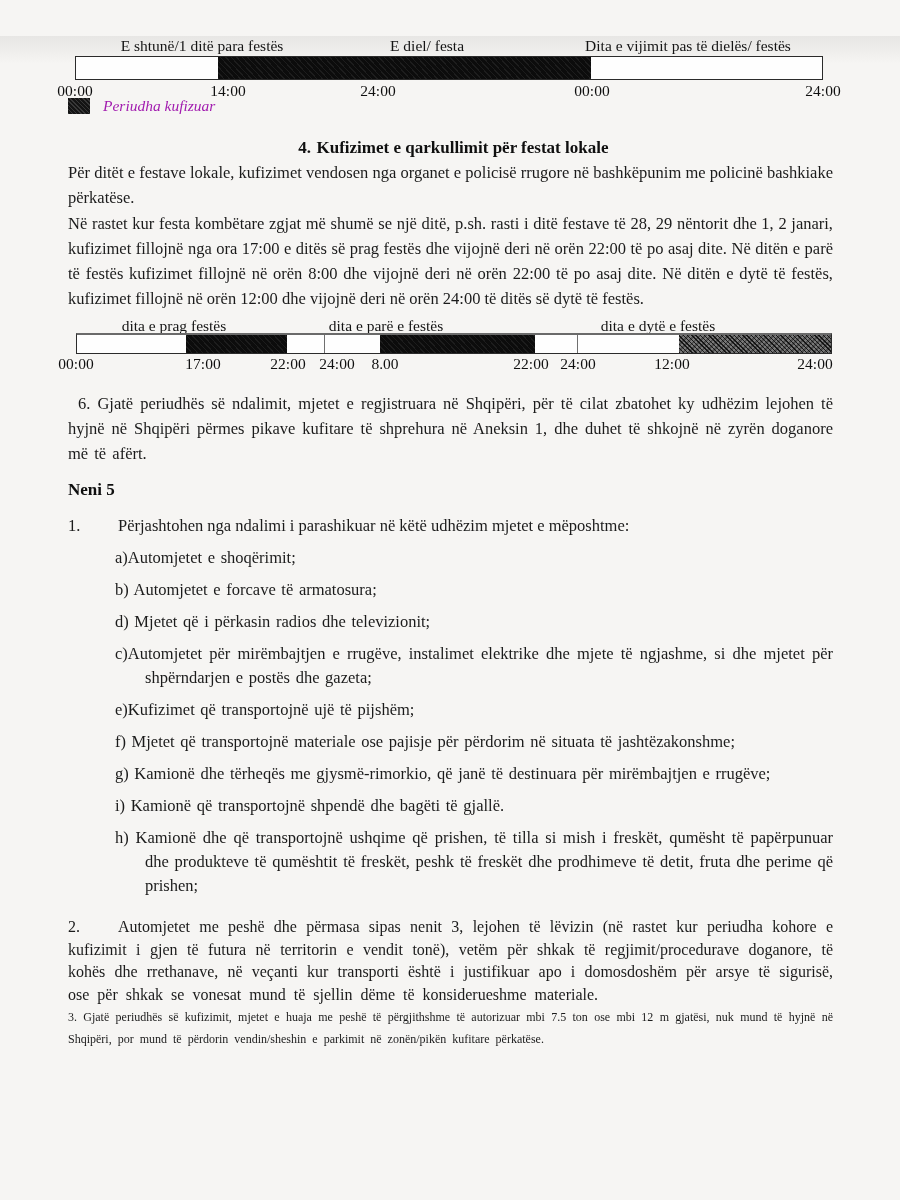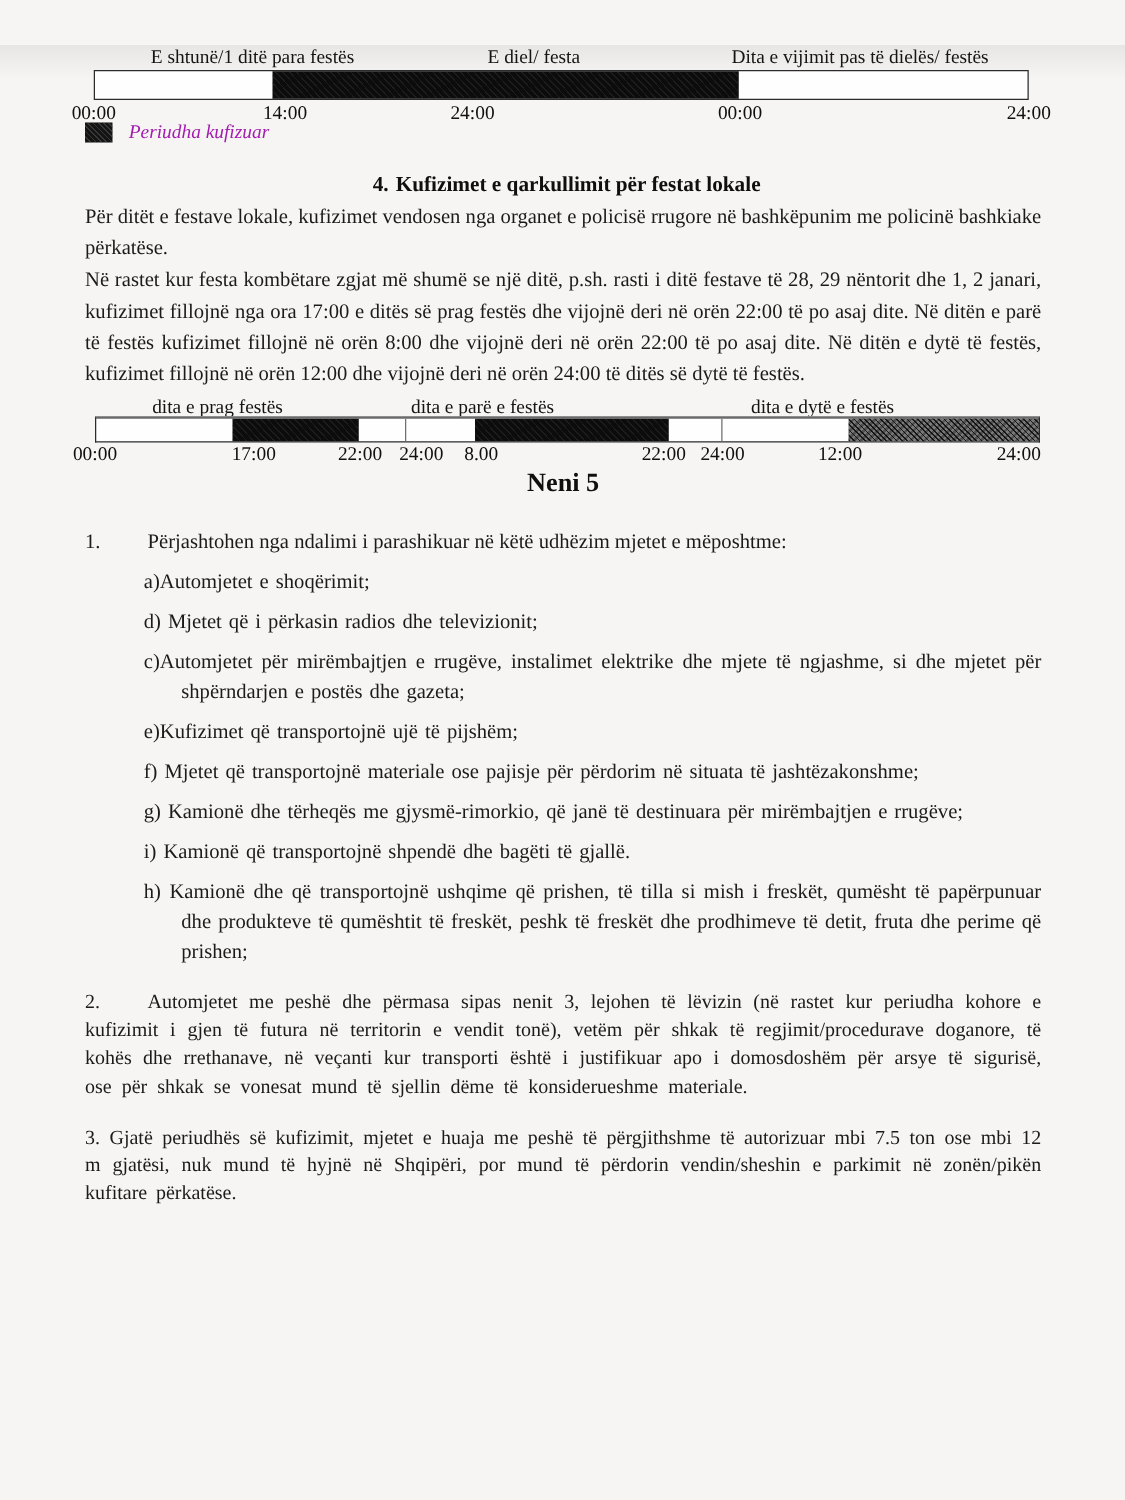--- a/index.html
+++ b/index.html
@@ -64,32 +64,32 @@
   
   .heading,.body,.item,.neni{margin:0 67px 0 68px;}
   .heading{font-weight:bold;font-size:17px;line-height:23px;color:#0f0f0f;text-align:center;}
   .hnum{display:inline-block;width:24px;}
   .body{font-size:16.5px;line-height:25px;}
   .j{text-align:justify;}
   .mt-h4{margin-top:20px;}
   .mt-body{margin-top:1px;}
   .mt-h5{margin-top:12px;}
   .p6{margin-top:18px;text-indent:10px;word-spacing:2px;}
-  .neni{margin-top:2px;text-align:center;font-weight:bold;font-size:21px;line-height:22px;color:#0f0f0f;}
-  .numrow{margin-top:23px;}
+  .neni{margin-top:13px;font-weight:bold;font-size:17px;line-height:22px;color:#0f0f0f;}
+  .numrow{margin-top:12px;}
   .wnum{display:inline-block;width:50px;}
   .item{
     margin-top:8px;
     margin-left:115px;margin-right:67px;
     padding-left:30px;text-indent:-30px;
     font-size:16.5px;line-height:24px;
     text-align:justify;word-spacing:1.5px;
   }
   .p2{margin-top:18px;font-size:16px;line-height:22.5px;word-spacing:4px;}
-  .p3{margin-top:19px;font-size:16px;line-height:22px;word-spacing:3px;}
+  .p3{font-size:12px;line-height:22px;word-spacing:3px;}
 </style>
 </head>
 <body>
 
 <div class="page">
   <div class="topstrip"></div>
 
   <div class="tl tl1">
     <span class="daylab" style="left:202px">E shtunë/1 ditë para festës</span>
     <span class="daylab" style="left:427px">E diel/ festa</span>
@@ -128,26 +128,28 @@
     <span class="tick" style="left:203px">17:00</span>
     <span class="tick" style="left:288px">22:00</span>
     <span class="tick" style="left:337px">24:00</span>
     <span class="tick" style="left:385px">8.00</span>
     <span class="tick" style="left:531px">22:00</span>
     <span class="tick" style="left:578px">24:00</span>
     <span class="tick" style="left:672px">12:00</span>
     <span class="tick" style="left:815px">24:00</span>
   </div>
 
+  <p class="body j p6">6. Gjatë periudhës së ndalimit, mjetet e regjistruara në Shqipëri, për të cilat zbatohet ky udhëzim lejohen të hyjnë në Shqipëri përmes pikave kufitare të shprehura në Aneksin 1, dhe duhet të shkojnë në zyrën doganore më të afërt.</p>
 
   <p class="neni">Neni 5</p>
 
   <p class="body numrow"><span class="wnum">1.</span><span>Përjashtohen nga ndalimi i parashikuar në këtë udhëzim mjetet e mëposhtme:</span></p>
 
   <p class="item">a)Automjetet e shoqërimit;</p>
+  <p class="item">b) Automjetet e forcave të armatosura;</p>
   <p class="item">d) Mjetet që i përkasin radios dhe televizionit;</p>
   <p class="item">c)Automjetet për mirëmbajtjen e rrugëve, instalimet elektrike dhe mjete të ngjashme, si dhe mjetet për shpërndarjen e postës dhe gazeta;</p>
   <p class="item">e)Kufizimet që transportojnë ujë të pijshëm;</p>
   <p class="item">f) Mjetet që transportojnë materiale ose pajisje për përdorim në situata të jashtëzakonshme;</p>
   <p class="item">g) Kamionë dhe tërheqës me gjysmë-rimorkio, që janë të destinuara për mirëmbajtjen e rrugëve;</p>
   <p class="item">i) Kamionë që transportojnë shpendë dhe bagëti të gjallë.</p>
   <p class="item">h) Kamionë dhe që transportojnë ushqime që prishen, të tilla si mish i freskët, qumësht të papërpunuar dhe produkteve të qumështit të freskët, peshk të freskët dhe prodhimeve të detit, fruta dhe perime që prishen;</p>
 
   <p class="body j p2 numrow"><span class="wnum">2.</span><span>Automjetet me peshë dhe përmasa sipas nenit 3, lejohen të lëvizin (në rastet kur periudha kohore e kufizimit i gjen të futura në territorin e vendit tonë), vetëm për shkak të regjimit/procedurave doganore, të kohës dhe rrethanave, në veçanti kur transporti është i justifikuar apo i domosdoshëm për arsye të sigurisë, ose për shkak se vonesat mund të sjellin dëme të konsiderueshme materiale.</span></p>
 

